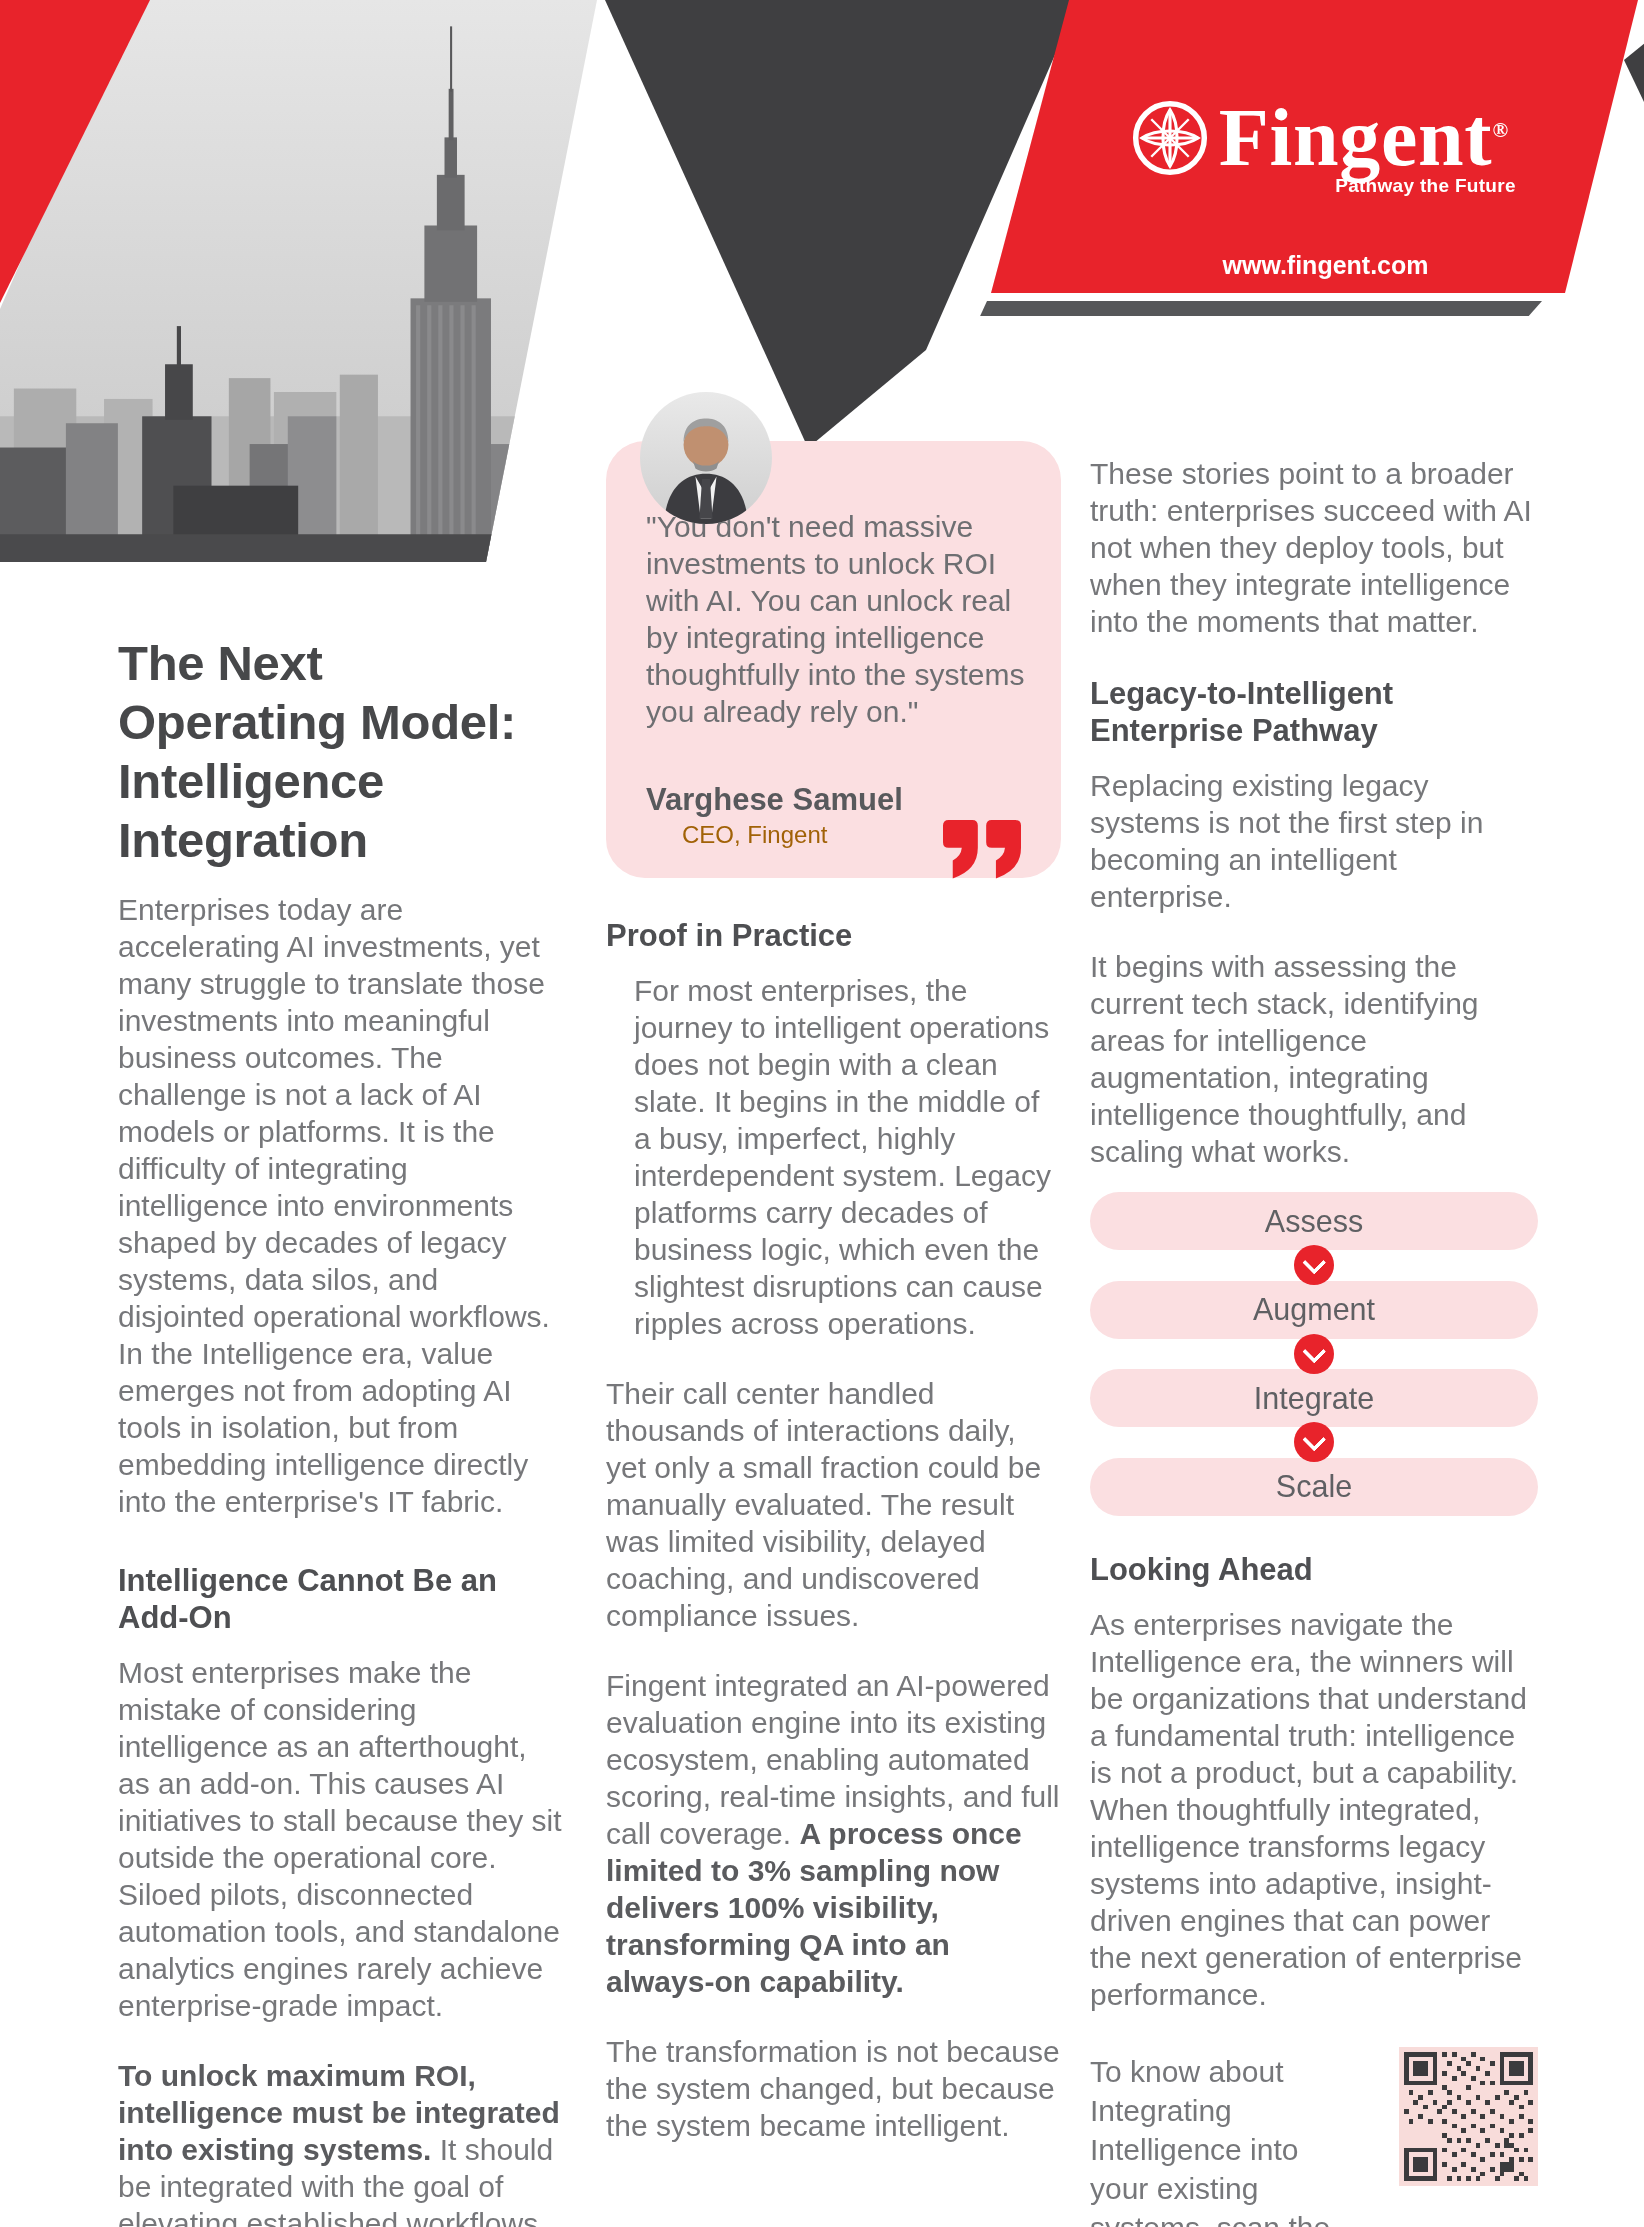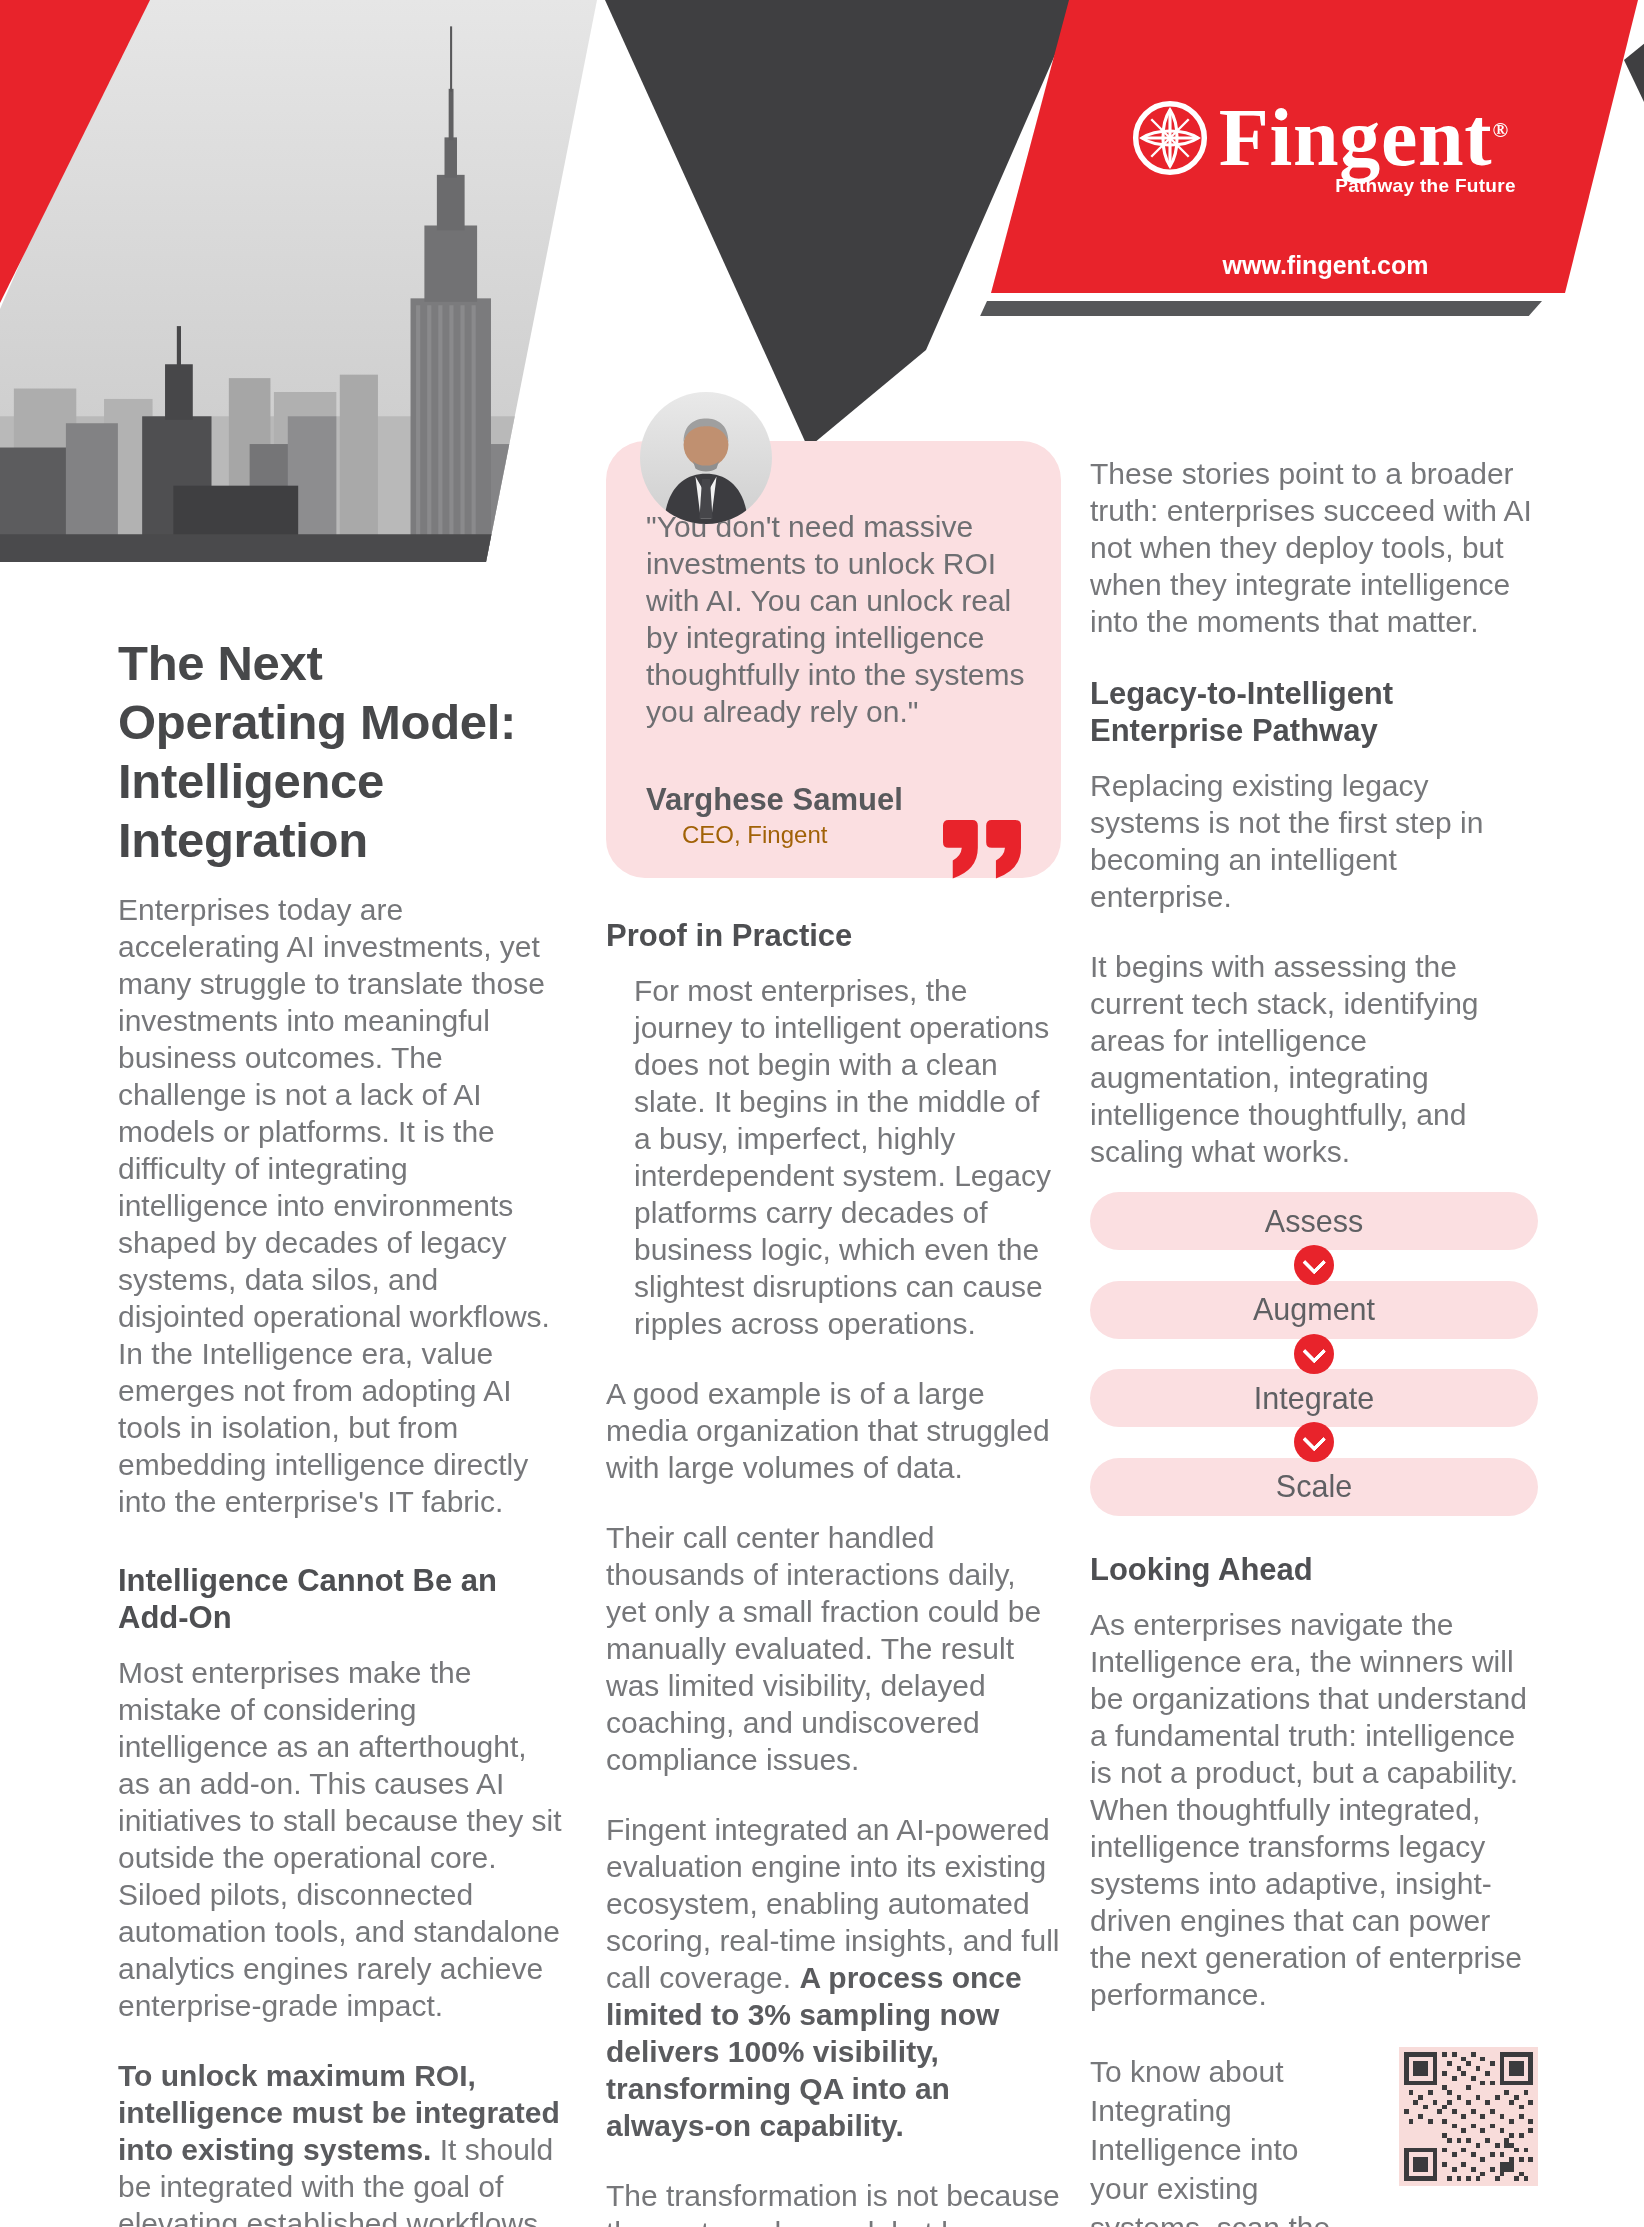--- a/index.html
+++ b/index.html
@@ -225,21 +225,20 @@
       <span class="quote-glyph">
         <svg viewBox="0 0 112 98" aria-hidden="true">
           <path d="M0 8 Q0 0 8 0 L42 0 Q50 0 50 8 L50 40 Q50 72 14 84 L14 58 Q26 52 27 40 L8 40 Q0 40 0 32 Z" fill="#e8232b"></path>
           <path d="M62 8 Q62 0 70 0 L104 0 Q112 0 112 8 L112 40 Q112 72 76 84 L76 58 Q88 52 89 40 L70 40 Q62 40 62 32 Z" fill="#e8232b"></path>
         </svg>
       </span>
     </div>
 
     <h2 class="h2">Proof in Practice</h2>
     <p class="body-txt after-h2">For most enterprises, the journey to intelligent operations does not begin with a clean slate. It begins in the middle of a busy, imperfect, highly interdependent system. Legacy platforms carry decades of business logic, which even the slightest disruptions can cause ripples across operations.</p>
-    <p class="body-txt para-gap">A good example is of a large media organization that struggled with large volumes of data.</p>
     <p class="body-txt para-gap">Their call center handled thousands of interactions daily, yet only a small fraction could be manually evaluated. The result was limited visibility, delayed coaching, and undiscovered compliance issues.</p>
     <p class="body-txt para-gap"><span>Fingent integrated an AI-powered evaluation engine into its existing ecosystem, enabling automated scoring, real-time insights, and full call coverage. </span><span class="bold-txt">A process once limited to 3% sampling now delivers 100% visibility, transforming QA into an always-on capability.</span></p>
     <p class="body-txt para-gap">The transformation is not because the system changed, but because the system became intelligent.</p>
   </div>
 
   <div class="col3">
     <p class="body-txt">These stories point to a broader truth: enterprises succeed with AI not when they deploy tools, but when they integrate intelligence into the moments that matter.</p>
     <h2 class="h2" style="width:333px;">Legacy-to-Intelligent Enterprise Pathway</h2>
     <p class="body-txt after-h2">Replacing existing legacy systems is not the first step in becoming an intelligent enterprise.</p>
     <p class="body-txt para-gap">It begins with assessing the current tech stack, identifying areas for intelligence augmentation, integrating intelligence thoughtfully, and scaling what works.</p>

